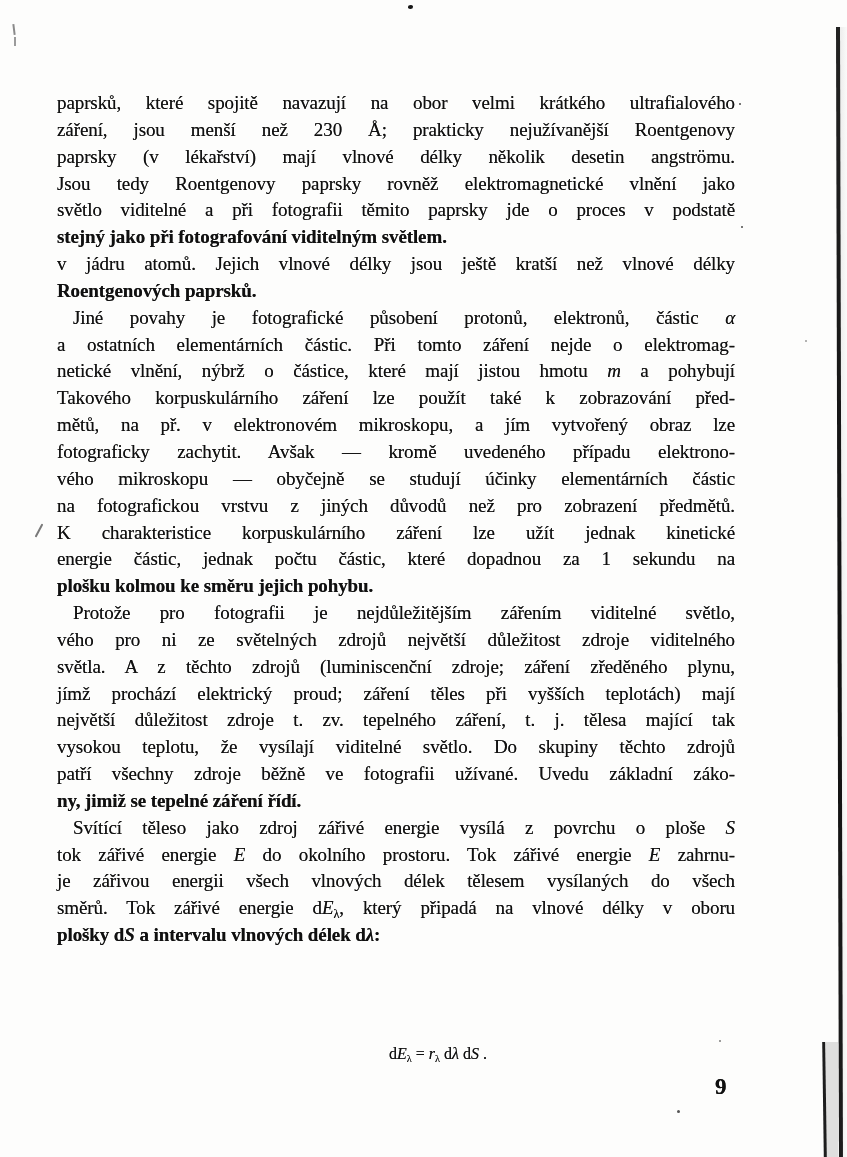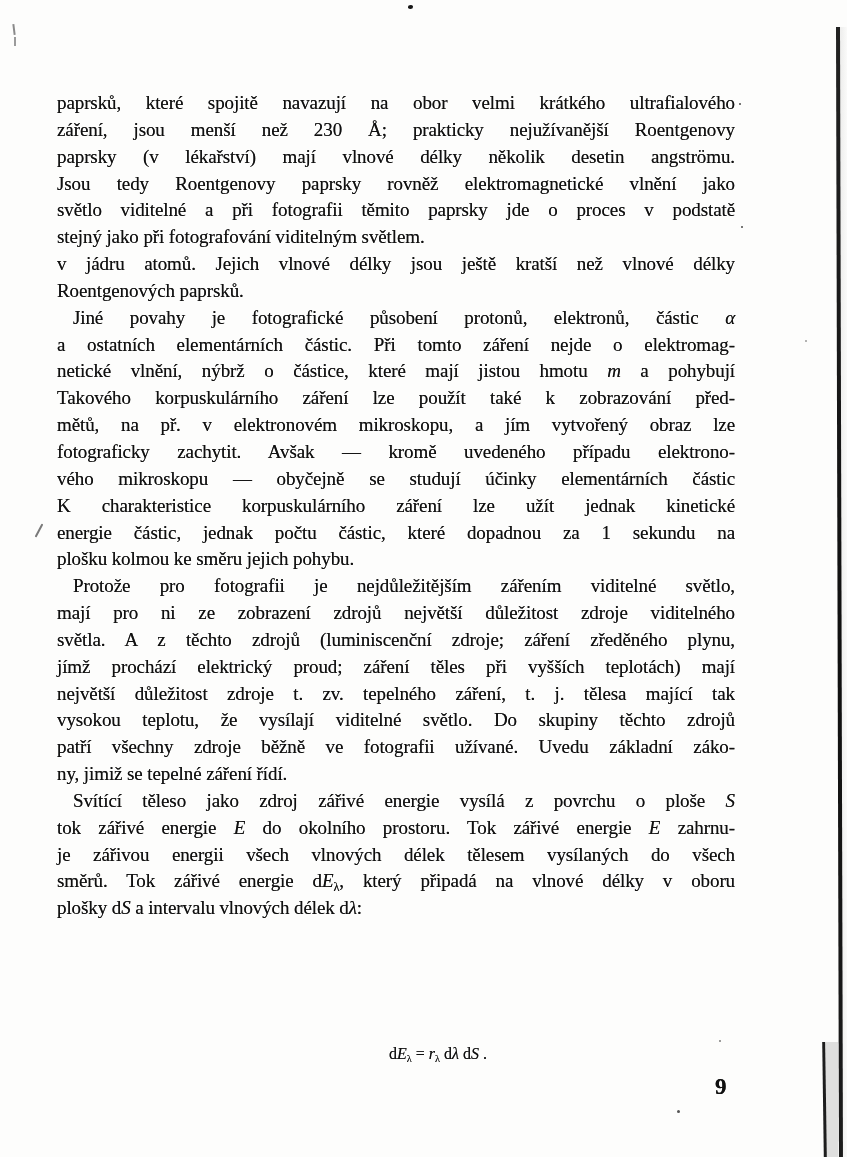--- a/index.html
+++ b/index.html
@@ -17,21 +17,21 @@
   .para{margin:0;padding:0;}
   .line{
     font-size:19px;
     height:26.85px;line-height:26.85px;
     text-align:justify;
     text-align-last:justify;
     letter-spacing:-0.1px;
     white-space:normal;
     text-shadow:0 0 0.5px rgba(0,0,0,0.65);
   }
-  .line.last{text-align-last:left;}
+  .line.last{text-align-last:left;font-weight:bold;}
   .line.indent{text-indent:16px;}
   .line i{font-style:italic;}
   sub{font-size:0.65em;vertical-align:-0.3em;line-height:0;}
   .formula{
     margin-top:7px;
     padding-left:42px;
     font-size:16px;line-height:27px;
     text-align:center;
     text-shadow:0 0 0.5px rgba(0,0,0,0.65);
   }
@@ -75,27 +75,28 @@
         <div class="line last">Roentgenových paprsků.</div>
       </div>
       <div class="para">
         <div class="line indent">Jiné povahy je fotografické působení protonů, elektronů, částic <i>α</i></div>
         <div class="line">a ostatních elementárních částic. Při tomto záření nejde o elektromag-</div>
         <div class="line">netické vlnění, nýbrž o částice, které mají jistou hmotu <i>m</i> a pohybují</div>
         <div class="line">Takového korpuskulárního záření lze použít také k zobrazování před-</div>
         <div class="line">mětů, na př. v elektronovém mikroskopu, a jím vytvořený obraz lze</div>
         <div class="line">fotograficky zachytit. Avšak — kromě uvedeného případu elektrono-</div>
         <div class="line">vého mikroskopu — obyčejně se studují účinky elementárních částic</div>
+        <div class="line">na fotografickou vrstvu z jiných důvodů než pro zobrazení předmětů.</div>
         <div class="line">K charakteristice korpuskulárního záření lze užít jednak kinetické</div>
         <div class="line">energie částic, jednak počtu částic, které dopadnou za 1 sekundu na</div>
         <div class="line last">plošku kolmou ke směru jejich pohybu.</div>
       </div>
       <div class="para">
         <div class="line indent">Protože pro fotografii je nejdůležitějším zářením viditelné světlo,</div>
-        <div class="line">mají pro ni ze zobrazení zdrojů největší důležitost zdroje viditelného</div>
+        <div class="line">vého pro ni ze světelných zdrojů největší důležitost zdroje viditelného</div>
         <div class="line">světla. A z těchto zdrojů (luminiscenční zdroje; záření zředěného plynu,</div>
         <div class="line">jímž prochází elektrický proud; záření těles při vyšších teplotách) mají</div>
         <div class="line">největší důležitost zdroje t. zv. tepelného záření, t. j. tělesa mající tak</div>
         <div class="line">vysokou teplotu, že vysílají viditelné světlo. Do skupiny těchto zdrojů</div>
         <div class="line">patří všechny zdroje běžně ve fotografii užívané. Uvedu základní záko-</div>
         <div class="line last">ny, jimiž se tepelné záření řídí.</div>
       </div>
       <div class="para">
         <div class="line indent">Svítící těleso jako zdroj zářivé energie vysílá z povrchu o ploše <i>S</i></div>
         <div class="line">tok zářivé energie <i>E</i> do okolního prostoru. Tok zářivé energie <i>E</i> zahrnu-</div>

